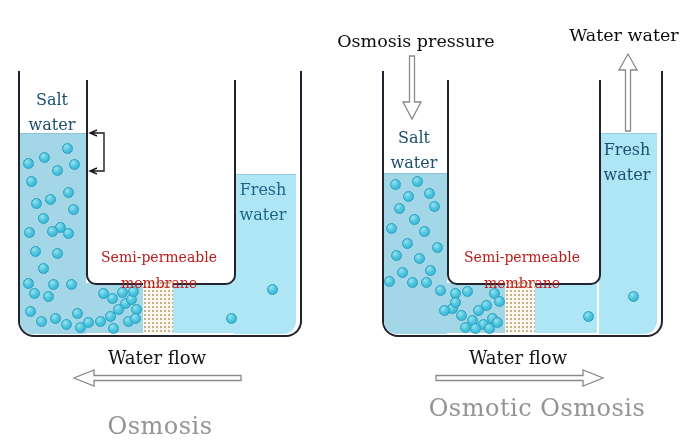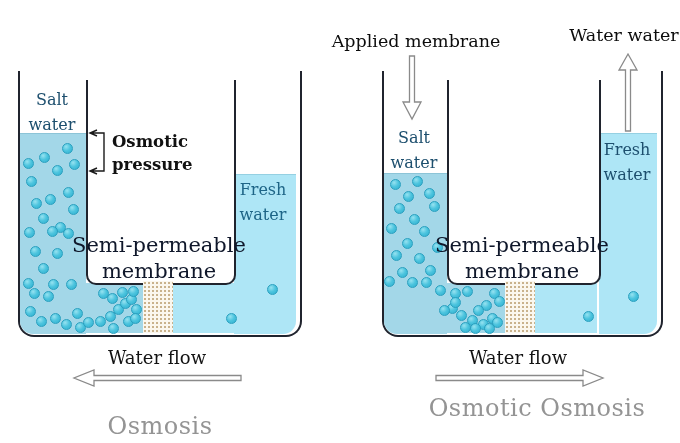--- a/index.html
+++ b/index.html
@@ -33,21 +33,21 @@
     position:absolute;width:11px;height:11px;border-radius:50%;box-sizing:border-box;
     background:radial-gradient(circle at 35% 30%, #96e2f0 0%, var(--bubble-fill) 48%, #2fb0cf 100%);
     border:1px solid var(--bubble-edge);z-index:4;
   }
   
   .label{position:absolute;z-index:6;text-align:center;transform:translateX(-50%);white-space:nowrap;}
   .label span{display:block;}
   .lbl-salt{color:var(--salt-label-text);font-size:16px;line-height:25px;}
   .lbl-fresh{color:var(--fresh-label-text);font-size:16px;line-height:25px;}
   .lbl-osmotic{color:var(--dark-text);font-weight:bold;font-size:16.5px;line-height:23px;text-align:left;transform:none;}
-  .lbl-membrane{color:#0f172a;font-size:21px;line-height:26px;}
+  .lbl-membrane{color:#b91c1c;font-size:14px;line-height:26px;margin-top:12px;}
   .lbl-flow{color:#121212;font-size:18px;}
   .lbl-press{color:#0c0c0c;font-size:17.5px;}
   .lbl-title{color:var(--title-text);font-size:24px;letter-spacing:0.5px;}
   svg{position:absolute;z-index:5;overflow:visible;}
   .flow-arrow polygon{fill:#fff;stroke:var(--flow-arrow);stroke-width:1.3;}
   .press-arrow polygon{fill:#fff;stroke:var(--flow-arrow);stroke-width:1.3;}
   .bracket path{fill:none;stroke:#1a1a1a;stroke-width:1.4;}
 </style>
 </head>
 <body>
@@ -71,24 +71,20 @@
     <span>water</span>
   </div>
   <div class="label lbl-fresh" style="left:263px;top:177px;">
     <span>Fresh</span>
     <span>water</span>
   </div>
 
   <svg class="bracket" style="left:83px;top:128px;" width="26" height="52" viewBox="0 0 26 52">
     <path d="M14,2 L7,5 L14,8 M7,5 H21 V43 H7 M14,40 L7,43 L14,46"></path>
   </svg>
-  <div class="label lbl-osmotic" style="left:112px;top:130px;">
-    <span>Osmotic</span>
-    <span>pressure</span>
-  </div>
 
   <div class="label lbl-membrane" style="left:159px;top:232px;">
     <span>Semi-permeable</span>
     <span>membrane</span>
   </div>
 
   <div class="label lbl-flow" style="left:157px;top:347px;">Water flow</div>
   <svg class="flow-arrow" style="left:72px;top:368px;" width="170" height="20" viewBox="0 0 170 20">
     <polygon points="169,7.5 22,7.5 22,2 2,10 22,18 22,12.5 169,12.5"></polygon>
   </svg>
@@ -100,21 +96,21 @@
   <div class="water fresh abs" style="left:535px;top:283px;width:62px;height:50px;"></div>
   <div class="water fresh surface abs" style="left:599px;top:133px;width:58px;height:200px;border-radius:0 0 13px 0;"></div>
 
   <div class="tube-outer" style="left:382px;top:71px;width:277px;height:264px;"></div>
   <div class="tube-cutout" style="left:447px;top:80px;width:150px;height:203px;"></div>
 
   <div class="membrane" style="left:505px;top:281px;width:30px;height:52px;"></div>
 
   <div></div>
 
-  <div class="label lbl-press" style="left:416px;top:31px;">Applied membrane</div>
+  <div class="label lbl-press" style="left:416px;top:31px;">Osmosis pressure</div>
   <svg class="press-arrow" style="left:402px;top:56px;" width="20" height="64" viewBox="0 0 20 64">
     <polygon points="7.5,0 12.5,0 12.5,46 19,46 10,63 1,46 7.5,46"></polygon>
   </svg>
   <div class="label lbl-press" style="left:624px;top:25px;">Water water</div>
   <svg class="press-arrow" style="left:618px;top:53px;" width="20" height="78" viewBox="0 0 20 78">
     <polygon points="7.5,78 7.5,17 1,17 10,1 19,17 12.5,17 12.5,78"></polygon>
   </svg>
 
   <div class="label lbl-salt" style="left:414px;top:125px;">
     <span>Salt</span>

